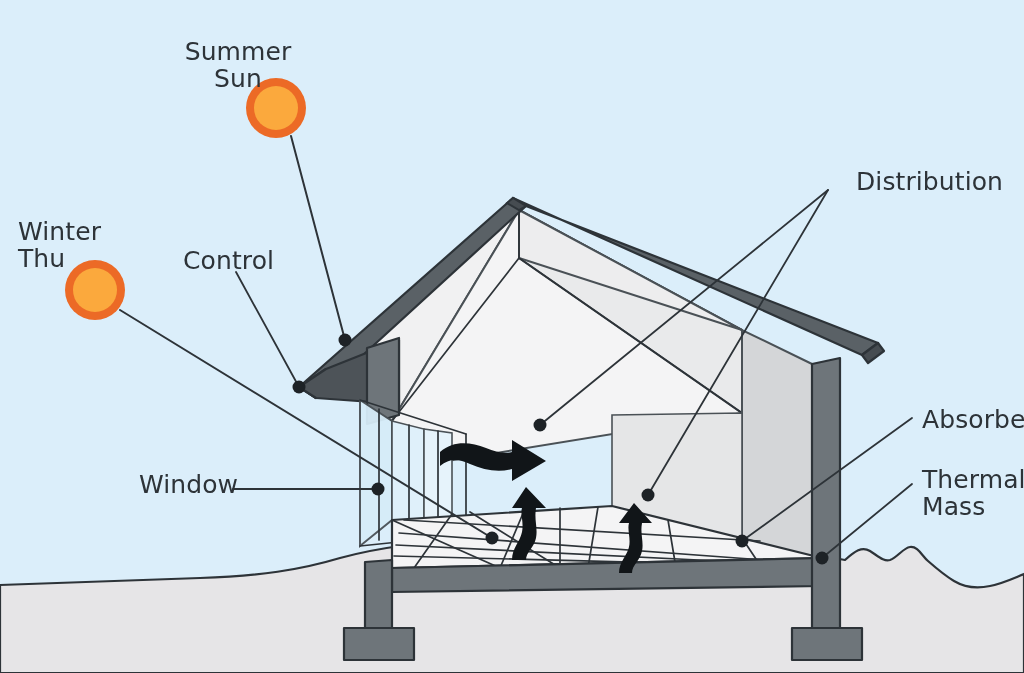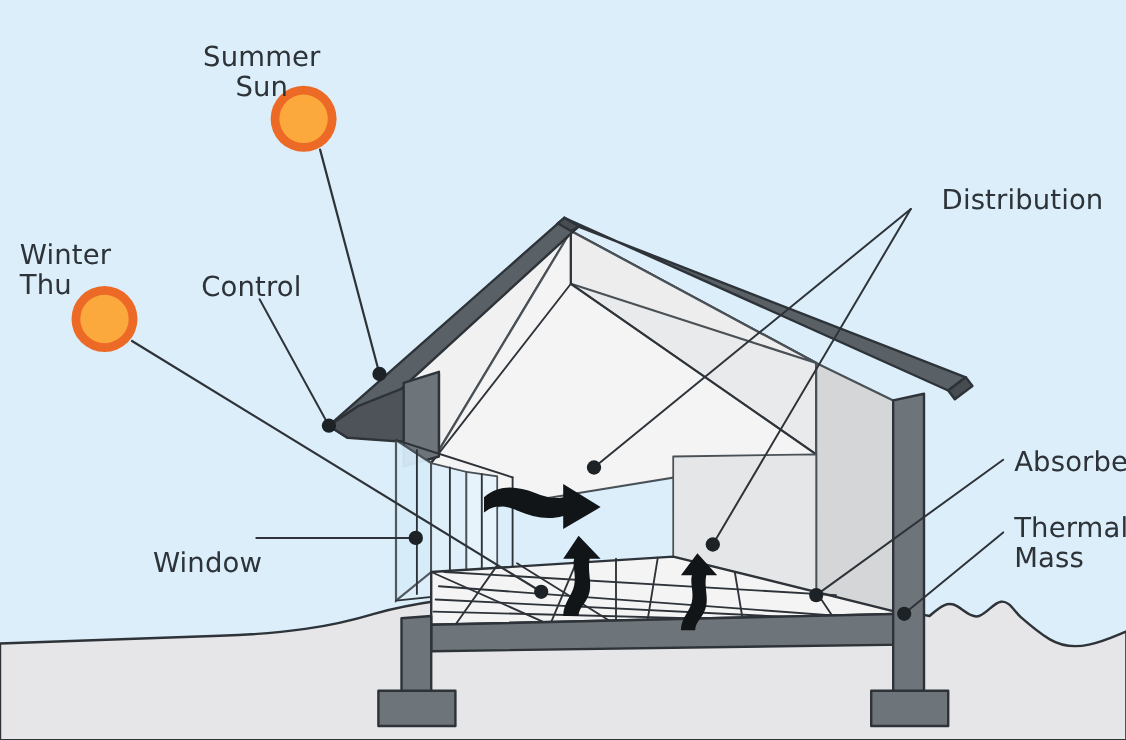--- a/index.html
+++ b/index.html
@@ -194,15 +194,15 @@
 
   <div class="lbl l" style="left:183px;top:247px;width:140px;">Control</div>
 
   <div class="lbl l" style="left:856px;top:168px;width:180px;">Distribution</div>
 
   <div class="lbl l" style="left:922px;top:406px;width:140px;">Absorber</div>
 
   <div class="lbl l" style="left:922px;top:466px;width:140px;">Thermal
 Mass</div>
 
-  <div class="lbl l" style="left:139px;top:498px;width:140px;">Window</div>
+  <div class="lbl l" style="left:139px;top:471px;width:140px;">Window</div>
 
 </div>
 
 </body></html>

